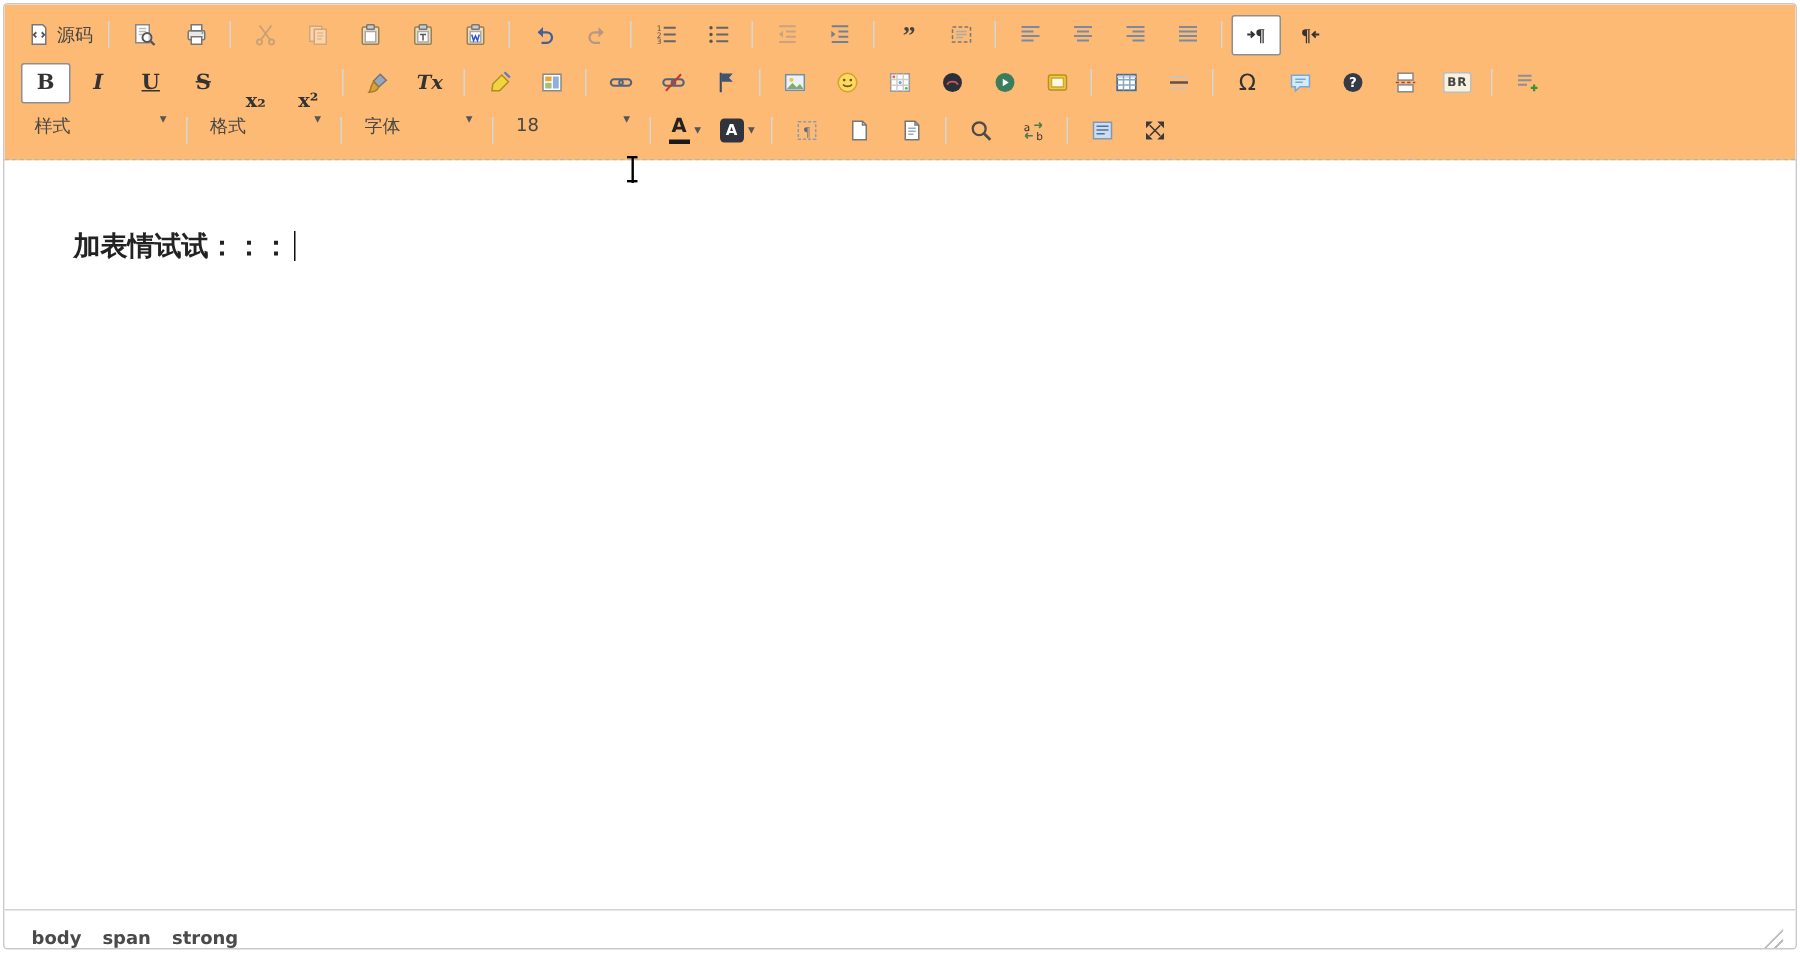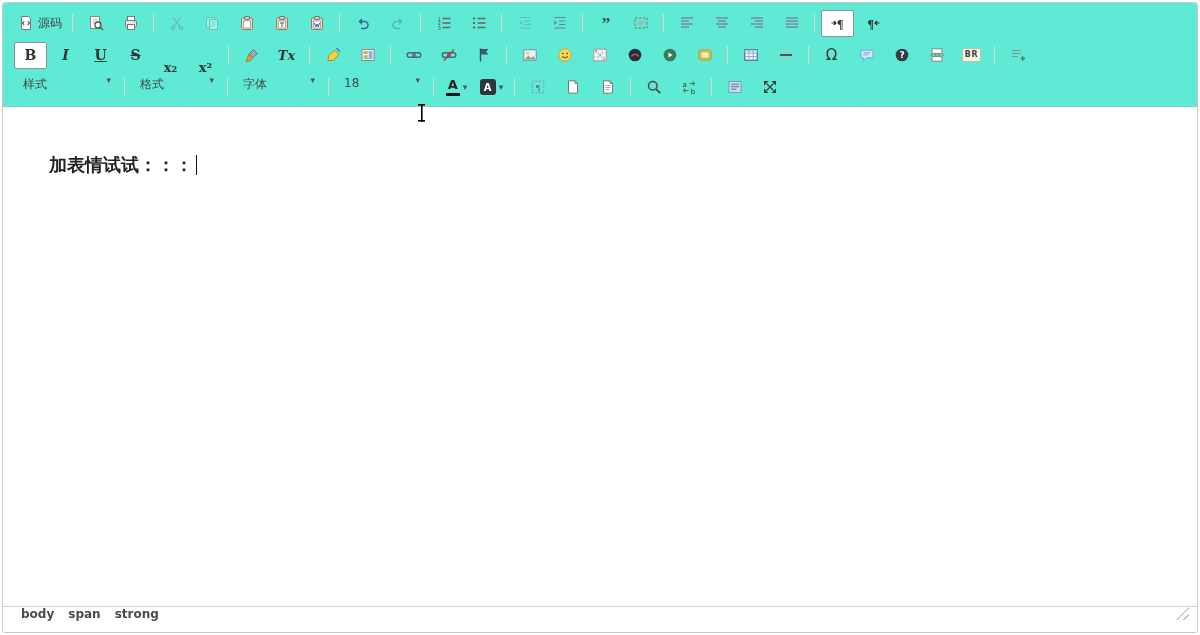--- a/index.html
+++ b/index.html
@@ -1,18 +1,18 @@
 <!DOCTYPE html>
 <html><head>
 <meta charset="utf-8">
 <style>
   html,body{margin:0;padding:0;background:#fff;}
   body{width:1200px;height:635px;position:relative;font-family:"DejaVu Sans","Liberation Sans",sans-serif;color:#474747;}
   .frame{position:absolute;inset:2px;border:1px solid #c9c9c9;border-radius:3px;display:flex;flex-direction:column;overflow:hidden;background:#fff;}
-  .toolbar{background:#5eead4;border-bottom:1px dashed #b5b5b5;padding:4px 6px 3px 6px;}
+  .toolbar{background:#fdba74;border-bottom:1px dashed #b5b5b5;padding:4px 6px 3px 6px;}
   .tb-row{display:flex;align-items:center;height:32px;padding-left:4px;flex-wrap:nowrap;}
   .sep{width:1px;height:18px;background:#d6d6d6;margin:0 5px;flex:0 0 auto;}
   .btn{height:25px;min-width:25px;padding:0 3px;display:inline-flex;align-items:center;justify-content:center;gap:4px;
        border:1px solid transparent;border-radius:2px;margin:0 1px;cursor:pointer;flex:0 0 auto;}
   .btn.active{border-color:#8f8f8f;background:#ffffff;}
   .btn.disabled{opacity:.38;cursor:default;}
   .ico{display:inline-flex;}
   .ico svg{display:block;}
   .lbl{font-size:13px;color:#474747;line-height:1;white-space:nowrap;}
   .srclbl{font-size:12px;color:#444;}
@@ -33,21 +33,21 @@
   .color-a.bg{display:inline-flex;align-items:center;justify-content:center;width:16px;height:16px;border-radius:3px;
               color:#fff;font-size:10px;font-weight:bold;background:#30343c;}
   .content{position:relative;flex:1;background:#fff;padding:30px 20px 0 30px;overflow:hidden;cursor:text;}
   .content p{margin:16px;font-size:18px;font-weight:bold;color:#222;line-height:1.35;}
   .text-caret{display:inline-block;width:1px;height:20px;background:#111;vertical-align:-4px;margin-left:3px;}
   .ibeam{position:absolute;left:417px;top:104px;width:9px;height:18px;pointer-events:none;
          background:
            linear-gradient(#000,#000) top center/7px 1.6px no-repeat,
            linear-gradient(#000,#000) bottom center/7px 1.6px no-repeat,
            linear-gradient(#000,#000) center/1.6px 100% no-repeat;}
-  .statusbar{height:25px;border-top:1px solid #d2d2d2;background:#fff;display:flex;align-items:flex-start;
+  .statusbar{height:25px;border-top:1px solid #d2d2d2;background:#fff;display:flex;align-items:flex-end;
              padding:0 8px 0 18px;gap:14px;font-size:12px;font-weight:bold;color:#4a4a4a;}
   .path-item{cursor:pointer;}
   .resize-handle{margin-left:auto;width:13px;height:13px;cursor:se-resize;
                  clip-path:polygon(100% 0,100% 100%,0 100%);
                  background:repeating-linear-gradient(135deg,#bdbdbd 0 1.5px,transparent 1.5px 4.5px);}
 </style>
 </head>
 <body>
 
 <div class="frame">

